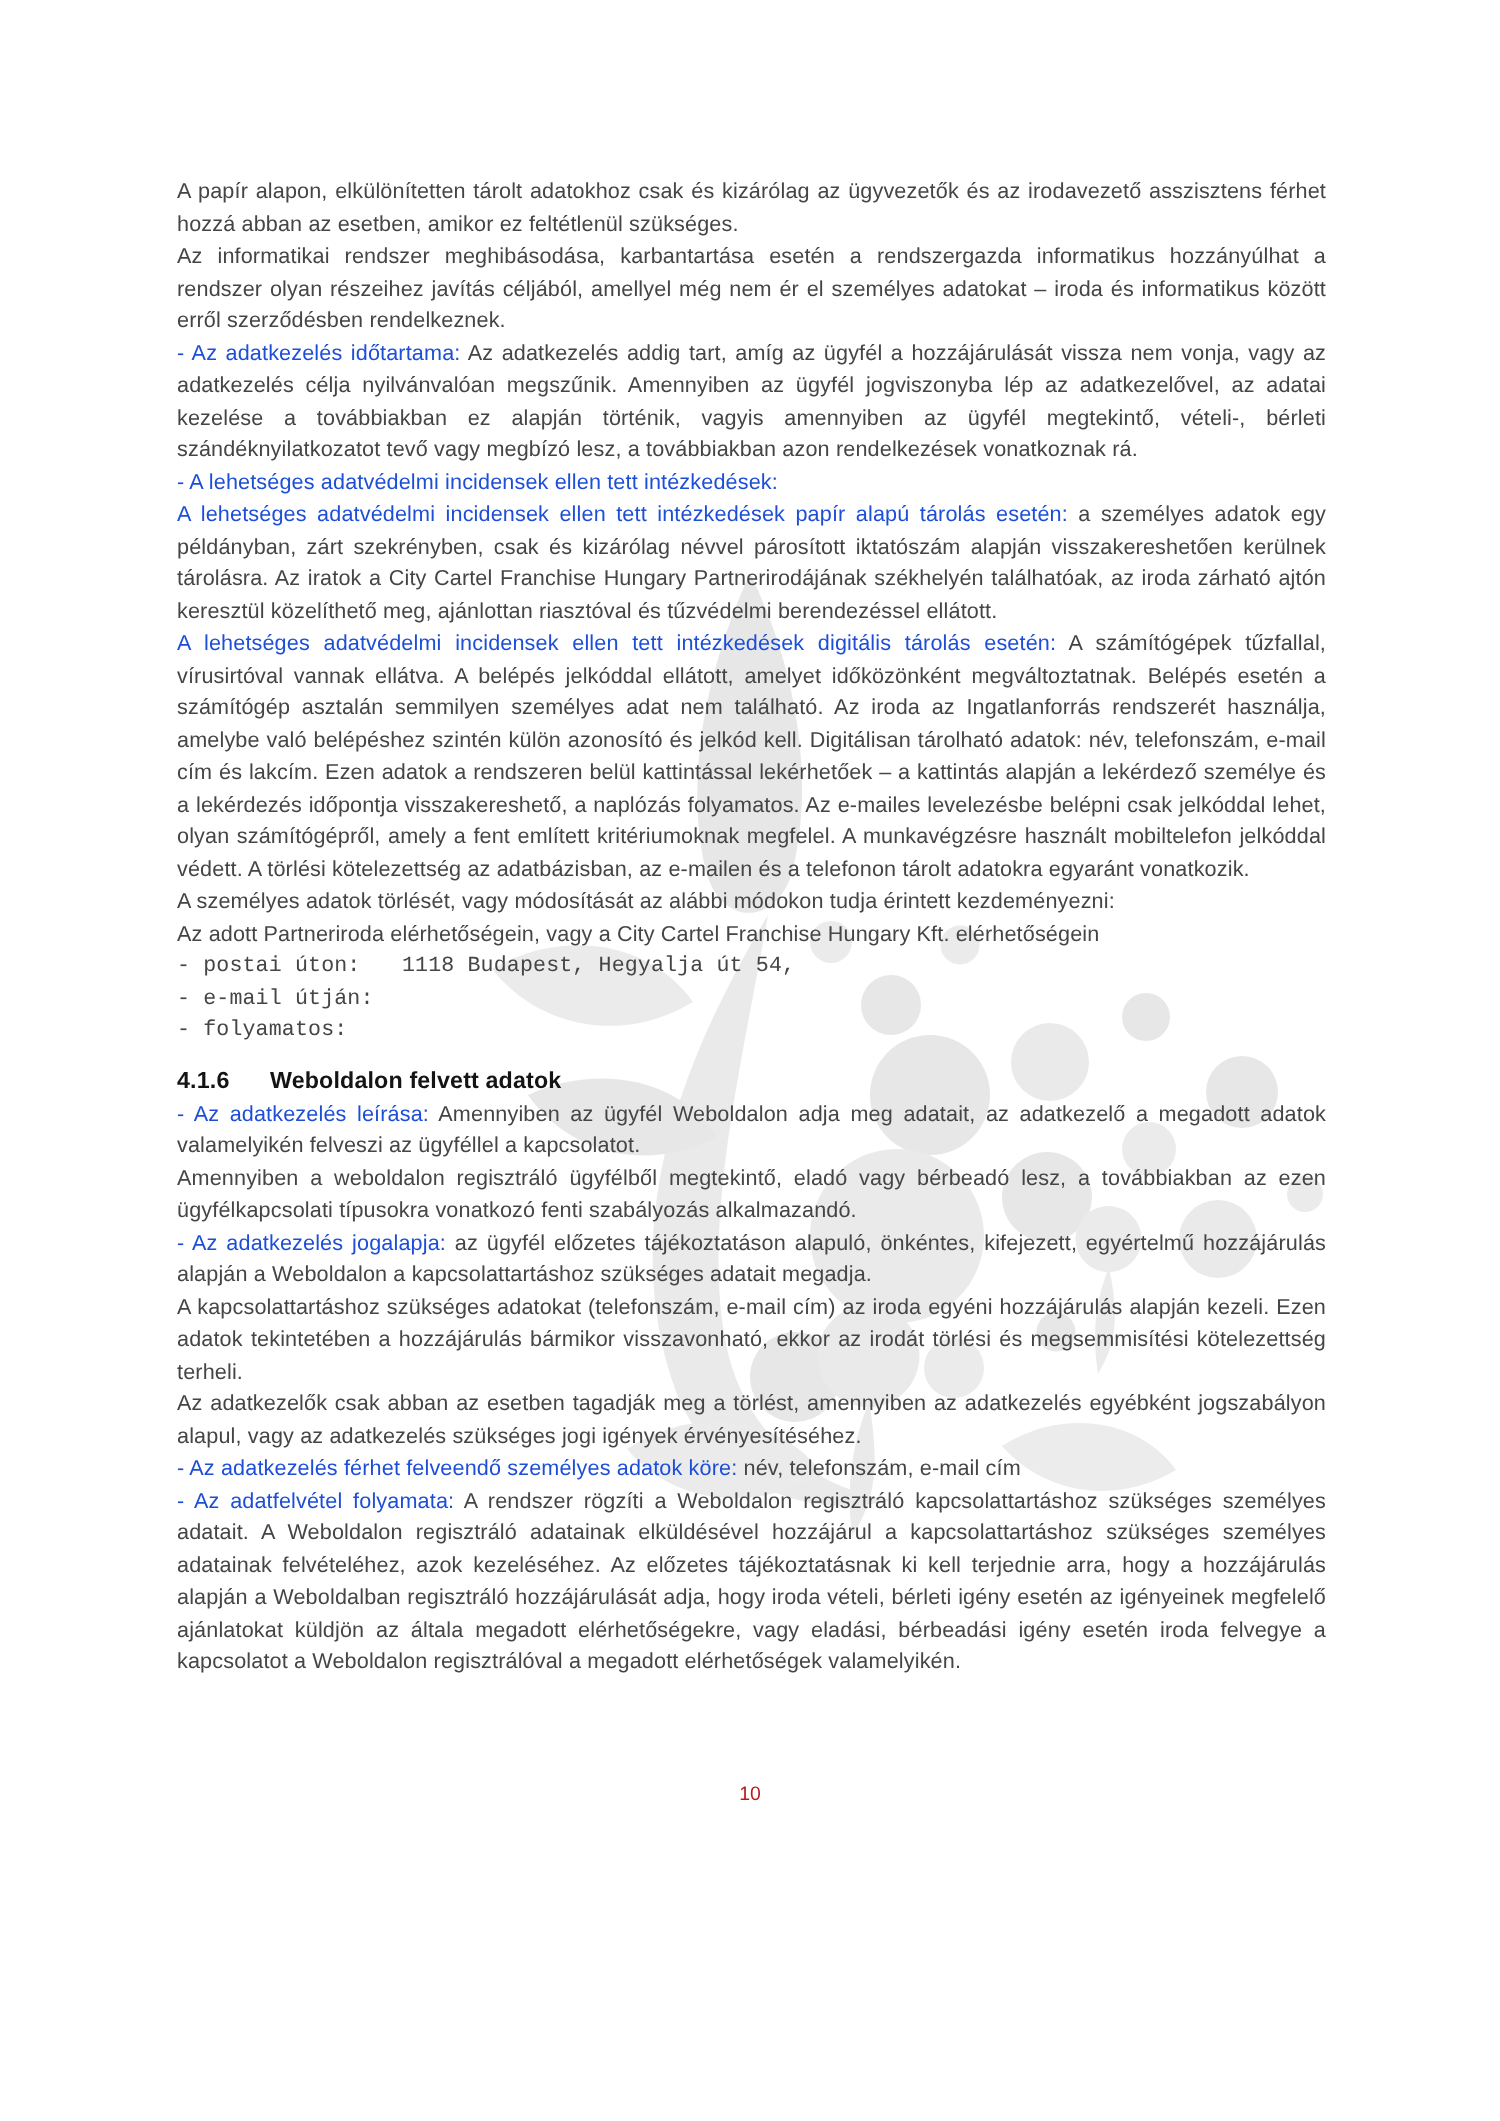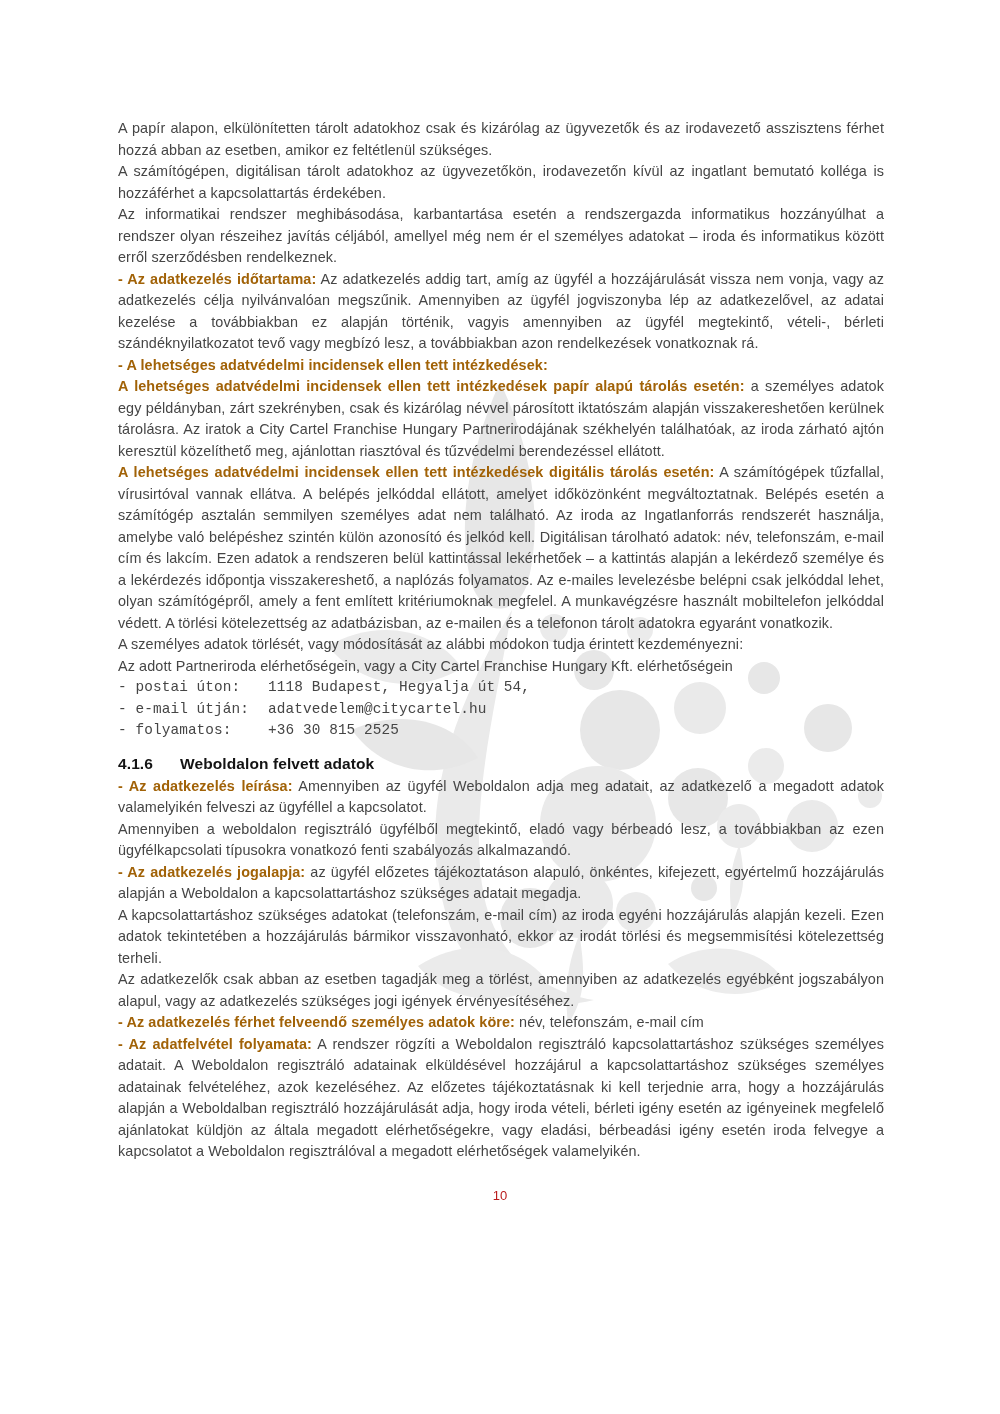--- a/index.html
+++ b/index.html
@@ -29,22 +29,22 @@
     color: #454545;
     font-size: 14.4px;
     line-height: 21.5px;
     letter-spacing: 0.1px;
   }
   p.para {
     margin: 0;
     text-align: justify;
   }
   p.para b {
-    color: #a16207;
-    font-weight: bold;
+    color: #1d4ed8;
+    font-weight: normal;
   }
   .contact-row { display: flex; font-family: Liberation Mono, monospace; }
   .contact-label {
     display: inline-block;
     width: 150px;
     flex: 0 0 150px;
   }
   .contact-value { flex: 1; }
   .heading {
     margin-top: 11px;
@@ -100,39 +100,36 @@
       <path d="M310 560 a34 34 0 1 1 2 0 C318 600 316 622 300 646 C296 612 300 586 310 560 Z" fill="#eaeaea"></path>
       <path d="M470 470 a22 22 0 1 1 2 0 C478 500 476 518 464 538 C460 512 462 492 470 470 Z" fill="#ebebeb"></path>
 
       <path d="M150 588 C196 558 252 566 280 604 C234 632 180 624 150 588 Z" fill="#ebebeb"></path>
       <path d="M400 586 C440 560 492 568 516 602 C476 626 428 618 400 586 Z" fill="#ececec"></path>
     </g>
   </svg>
 
   <div class="content">
       <p class="para"><span>A papír alapon, elkülönítetten tárolt adatokhoz csak és kizárólag az ügyvezetők és az irodavezető asszisztens férhet hozzá abban az esetben, amikor ez feltétlenül szükséges.</span></p>
-      <p class="para"><span>A számítógépen, digitálisan tárolt adatokhoz az ügyvezetőkön, irodavezetőn kívül az ingatlant bemutató kolléga is hozzáférhet a kapcsolattartás érdekében.</span></p>
       <p class="para"><span>Az informatikai rendszer meghibásodása, karbantartása esetén a rendszergazda informatikus hozzányúlhat a rendszer olyan részeihez javítás céljából, amellyel még nem ér el személyes adatokat – iroda és informatikus között erről szerződésben rendelkeznek.</span></p>
       <p class="para"><b>- Az adatkezelés időtartama:</b><span> Az adatkezelés addig tart, amíg az ügyfél a hozzájárulását vissza nem vonja, vagy az adatkezelés célja nyilvánvalóan megszűnik. Amennyiben az ügyfél jogviszonyba lép az adatkezelővel, az adatai kezelése a továbbiakban ez alapján történik, vagyis amennyiben az ügyfél megtekintő, vételi-, bérleti szándéknyilatkozatot tevő vagy megbízó lesz, a továbbiakban azon rendelkezések vonatkoznak rá.</span></p>
       <p class="para"><b>- A lehetséges adatvédelmi incidensek ellen tett intézkedések:</b></p>
       <p class="para"><b>A lehetséges adatvédelmi incidensek ellen tett intézkedések papír alapú tárolás esetén:</b><span> a személyes adatok egy példányban, zárt szekrényben, csak és kizárólag névvel párosított iktatószám alapján visszakereshetően kerülnek tárolásra. Az iratok a City Cartel Franchise Hungary Partnerirodájának székhelyén találhatóak, az iroda zárható ajtón keresztül közelíthető meg, ajánlottan riasztóval és tűzvédelmi berendezéssel ellátott.</span></p>
       <p class="para"><b>A lehetséges adatvédelmi incidensek ellen tett intézkedések digitális tárolás esetén:</b><span> A számítógépek tűzfallal, vírusirtóval vannak ellátva. A belépés jelkóddal ellátott, amelyet időközönként megváltoztatnak. Belépés esetén a számítógép asztalán semmilyen személyes adat nem található. Az iroda az Ingatlanforrás rendszerét használja, amelybe való belépéshez szintén külön azonosító és jelkód kell. Digitálisan tárolható adatok: név, telefonszám, e-mail cím és lakcím. Ezen adatok a rendszeren belül kattintással lekérhetőek – a kattintás alapján a lekérdező személye és a lekérdezés időpontja visszakereshető, a naplózás folyamatos. Az e-mailes levelezésbe belépni csak jelkóddal lehet, olyan számítógépről, amely a fent említett kritériumoknak megfelel. A munkavégzésre használt mobiltelefon jelkóddal védett. A törlési kötelezettség az adatbázisban, az e-mailen és a telefonon tárolt adatokra egyaránt vonatkozik.</span></p>
       <p class="para"><span>A személyes adatok törlését, vagy módosítását az alábbi módokon tudja érintett kezdeményezni:</span></p>
       <p class="para"><span>Az adott Partneriroda elérhetőségein, vagy a City Cartel Franchise Hungary Kft. elérhetőségein</span></p>
       <div class="contact-row">
         <span class="contact-label">- postai úton:</span>
         <span class="contact-value">1118 Budapest, Hegyalja út 54,</span>
       </div>
       <div class="contact-row">
         <span class="contact-label">- e-mail útján:</span>
-        <span class="contact-value">adatvedelem@citycartel.hu</span>
       </div>
       <div class="contact-row">
         <span class="contact-label">- folyamatos:</span>
-        <span class="contact-value">+36 30 815 2525</span>
       </div>
       <div class="heading"><span class="hnum">4.1.6</span><span class="htitle">Weboldalon felvett adatok</span></div>
       <p class="para"><b>- Az adatkezelés leírása:</b><span> Amennyiben az ügyfél Weboldalon adja meg adatait, az adatkezelő a megadott adatok valamelyikén felveszi az ügyféllel a kapcsolatot.</span></p>
       <p class="para"><span>Amennyiben a weboldalon regisztráló ügyfélből megtekintő, eladó vagy bérbeadó lesz, a továbbiakban az ezen ügyfélkapcsolati típusokra vonatkozó fenti szabályozás alkalmazandó.</span></p>
       <p class="para"><b>- Az adatkezelés jogalapja:</b><span> az ügyfél előzetes tájékoztatáson alapuló, önkéntes, kifejezett, egyértelmű hozzájárulás alapján a Weboldalon a kapcsolattartáshoz szükséges adatait megadja.</span></p>
       <p class="para"><span>A kapcsolattartáshoz szükséges adatokat (telefonszám, e-mail cím) az iroda egyéni hozzájárulás alapján kezeli. Ezen adatok tekintetében a hozzájárulás bármikor visszavonható, ekkor az irodát törlési és megsemmisítési kötelezettség terheli.</span></p>
       <p class="para"><span>Az adatkezelők csak abban az esetben tagadják meg a törlést, amennyiben az adatkezelés egyébként jogszabályon alapul, vagy az adatkezelés szükséges jogi igények érvényesítéséhez.</span></p>
       <p class="para"><b>- Az adatkezelés férhet felveendő személyes adatok köre:</b><span> név, telefonszám, e-mail cím</span></p>
       <p class="para"><b>- Az adatfelvétel folyamata:</b><span> A rendszer rögzíti a Weboldalon regisztráló kapcsolattartáshoz szükséges személyes adatait. A Weboldalon regisztráló adatainak elküldésével hozzájárul a kapcsolattartáshoz szükséges személyes adatainak felvételéhez, azok kezeléséhez. Az előzetes tájékoztatásnak ki kell terjednie arra, hogy a hozzájárulás alapján a Weboldalban regisztráló hozzájárulását adja, hogy iroda vételi, bérleti igény esetén az igényeinek megfelelő ajánlatokat küldjön az általa megadott elérhetőségekre, vagy eladási, bérbeadási igény esetén iroda felvegye a kapcsolatot a Weboldalon regisztrálóval a megadott elérhetőségek valamelyikén.</span></p>
     </div>

